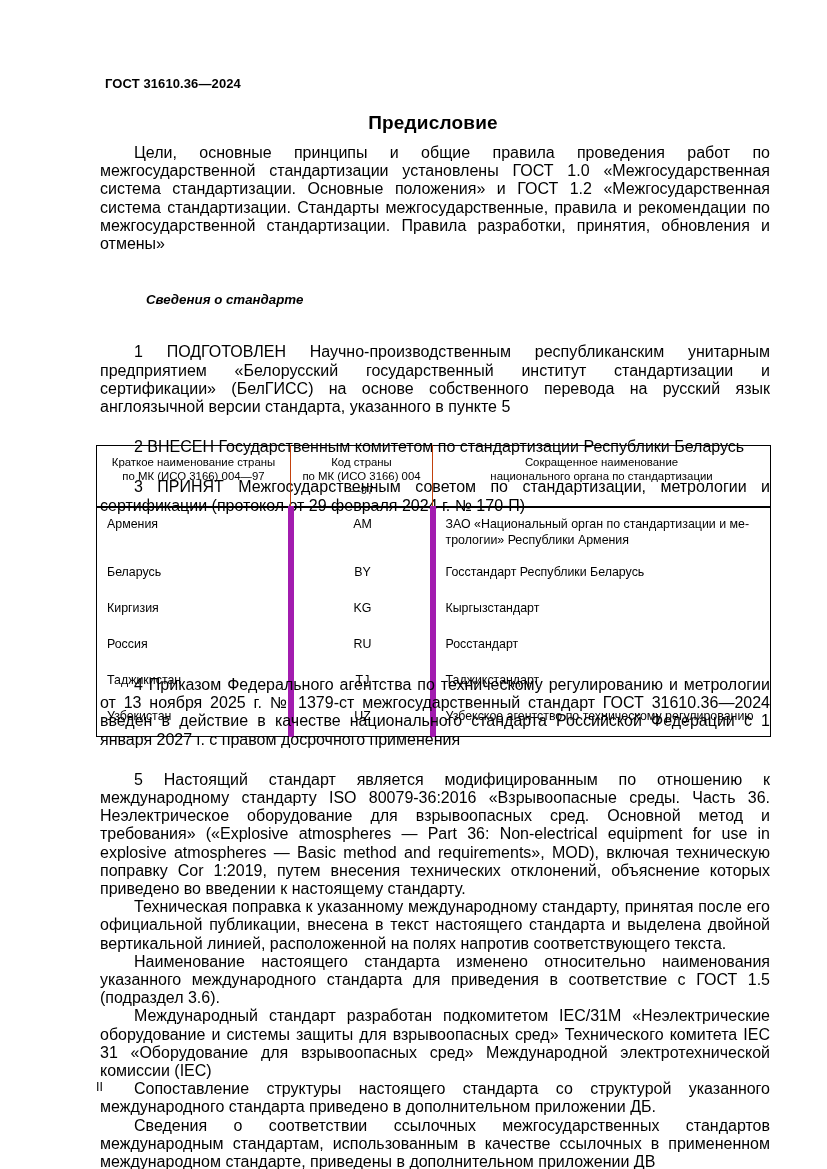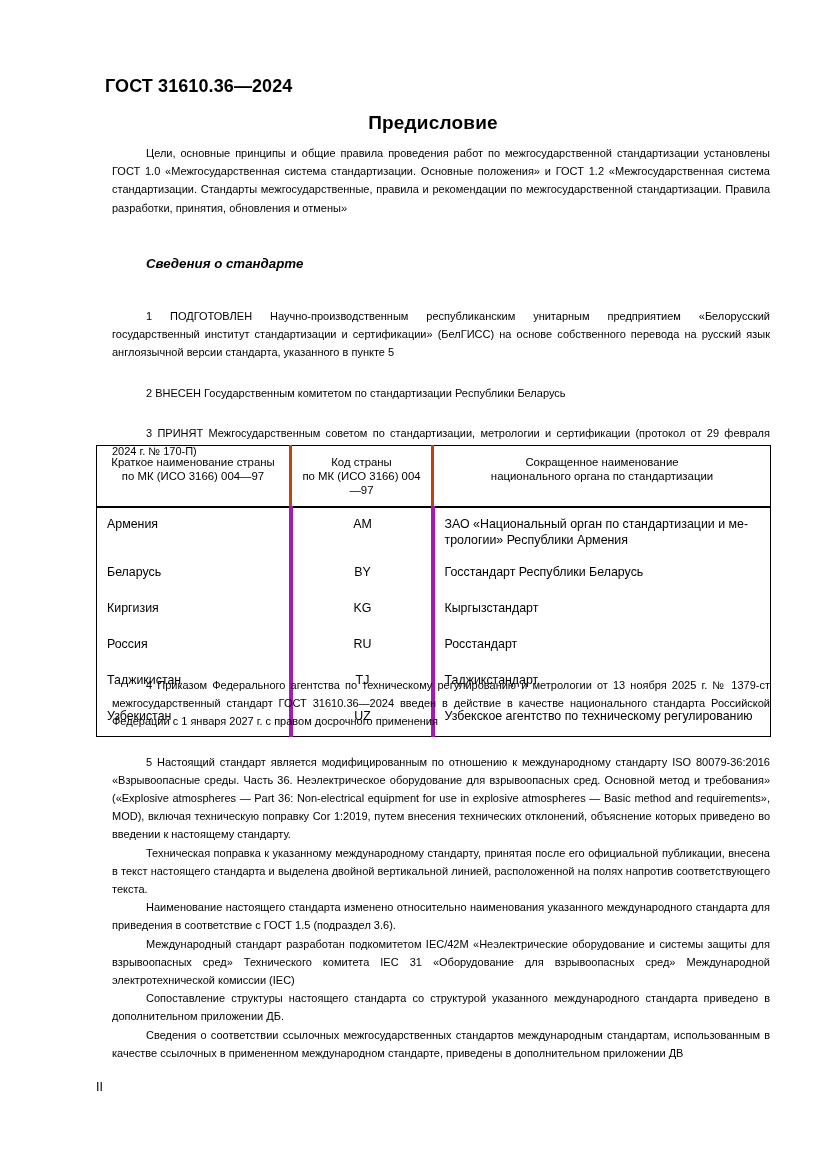--- a/index.html
+++ b/index.html
@@ -25,21 +25,21 @@
   .content {
     position: absolute;
     left: 96px;
     top: 0;
     width: 674px;
   }
   .header-line {
     position: absolute;
     left: 96px;
     top: 76px;
-    font-size: 18px;
+    font-size: 13px;
     font-weight: bold;
     letter-spacing: 0.1px;
     padding-left: 9px;
   }
   .doc-title {
     position: absolute;
     left: 0;
     top: 112px;
     width: 674px;
     text-align: center;
@@ -47,22 +47,22 @@
     font-weight: bold;
     letter-spacing: 0.2px;
   }
   .body-block {
     position: absolute;
     left: 0;
     top: 144px;
     width: 674px;
   }
   p.para {
-    margin: 0 0 0 16px;
-    font-size: 11px;
+    margin: 0 0 0 4px;
+    font-size: 16px;
     line-height: 18.2px;
     text-align: justify;
     text-justify: inter-word;
     hyphens: manual;
   }
   p.para.indent {
     text-indent: 34px;
   }
   .gap-md { height: 18px; }
   .gap-lg { height: 22px; }
@@ -91,26 +91,26 @@
   table.vote-table td {
     font-weight: normal;
     font-size: 11.4px;
     line-height: 14px;
     vertical-align: top;
     padding: 0;
   }
   table.vote-table thead th {
     text-align: center;
     padding: 9px 6px 9px 6px;
-    border-right: 3px solid #c2410c;
+    border-right: 1px solid #c2410c;
     border-bottom: 2px solid #000;
   }
   table.vote-table thead th:last-child { border-right: none; }
   table.vote-table tbody td {
-    border-right: 4px solid #a21caf;
+    border-right: 6px solid #a21caf;
     font-size: 12.4px;
     line-height: 16px;
     padding: 8px 8px 8px 10px;
     height: 20px;
   }
   table.vote-table tbody td:last-child { border-right: none; }
   td.col-code { text-align: center; padding-left: 0; padding-right: 0; }
   .col1 { width: 194px; }
   .col2 { width: 142px; }
   .col3 { width: 338px; }
@@ -226,21 +226,21 @@
       <p class="para indent">4  Приказом Федерального агентства по техническому регулированию и метрологии от 13 ноября 2025 г. № 1379-ст межгосударственный стандарт ГОСТ 31610.36—2024 введен в действие в качестве национального стандарта Российской Федерации с 1 января 2027 г. с правом досрочного применения</p>
 
       <div class="gap-lg"></div>
 
       <p class="para indent">5  Настоящий стандарт является модифицированным по отношению к международному стандарту ISO 80079-36:2016 «Взрывоопасные среды. Часть 36. Неэлектрическое оборудование для взрывоопас­ных сред. Основной метод и требования» («Explosive atmospheres — Part 36: Non-electrical equipment for use in explosive atmospheres — Basic method and requirements», MOD), включая техническую поправку Cor 1:2019, путем внесения технических отклонений, объяснение которых приведено во введении к на­стоящему стандарту.</p>
 
       <p class="para indent">Техническая поправка к указанному международному стандарту, принятая после его официаль­ной публикации, внесена в текст настоящего стандарта и выделена двойной вертикальной линией, рас­положенной на полях напротив соответствующего текста.</p>
 
       <p class="para indent">Наименование настоящего стандарта изменено относительно наименования указанного между­народного стандарта для приведения в соответствие с ГОСТ 1.5 (подраздел 3.6).</p>
 
-      <p class="para indent">Международный стандарт разработан подкомитетом IEC/42M «Неэлектрические оборудование и системы защиты для взрывоопасных сред» Технического комитета IEC 31 «Оборудование для взрыво­опасных сред» Международной электротехнической комиссии (IEC)</p>
+      <p class="para indent">Международный стандарт разработан подкомитетом IEC/31M «Неэлектрические оборудование и системы защиты для взрывоопасных сред» Технического комитета IEC 31 «Оборудование для взрыво­опасных сред» Международной электротехнической комиссии (IEC)</p>
 
       <p class="para indent">Сопоставление структуры настоящего стандарта со структурой указанного международного стан­дарта приведено в дополнительном приложении ДБ.</p>
 
       <p class="para indent">Сведения о соответствии ссылочных межгосударственных стандартов международным стандар­там, использованным в качестве ссылочных в примененном международном стандарте, приведены в дополнительном приложении ДВ</p>
     </div>
 
   </div>
 
   <div class="page-number">II</div>
 

